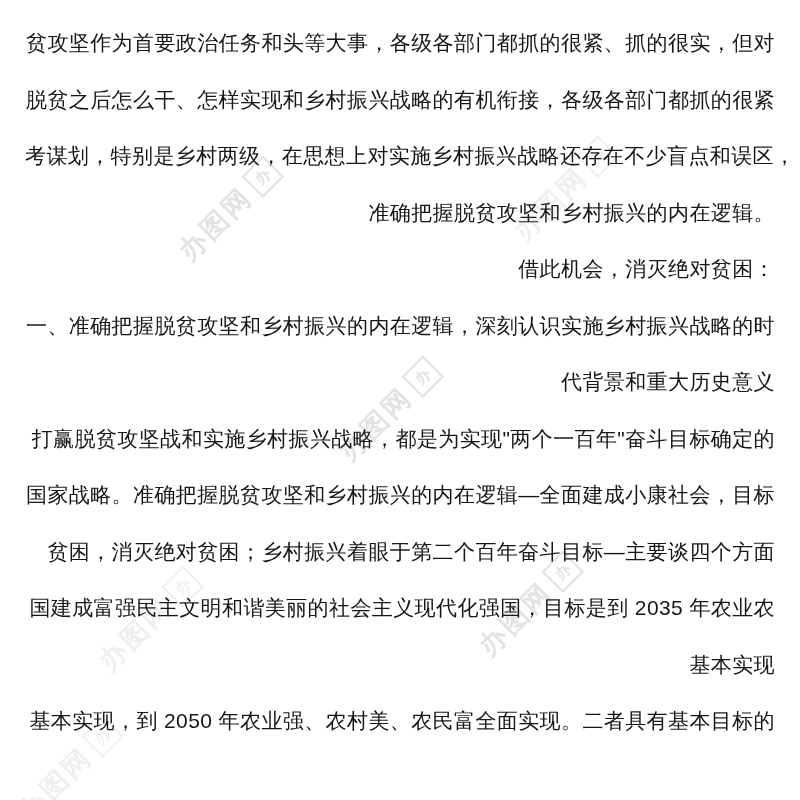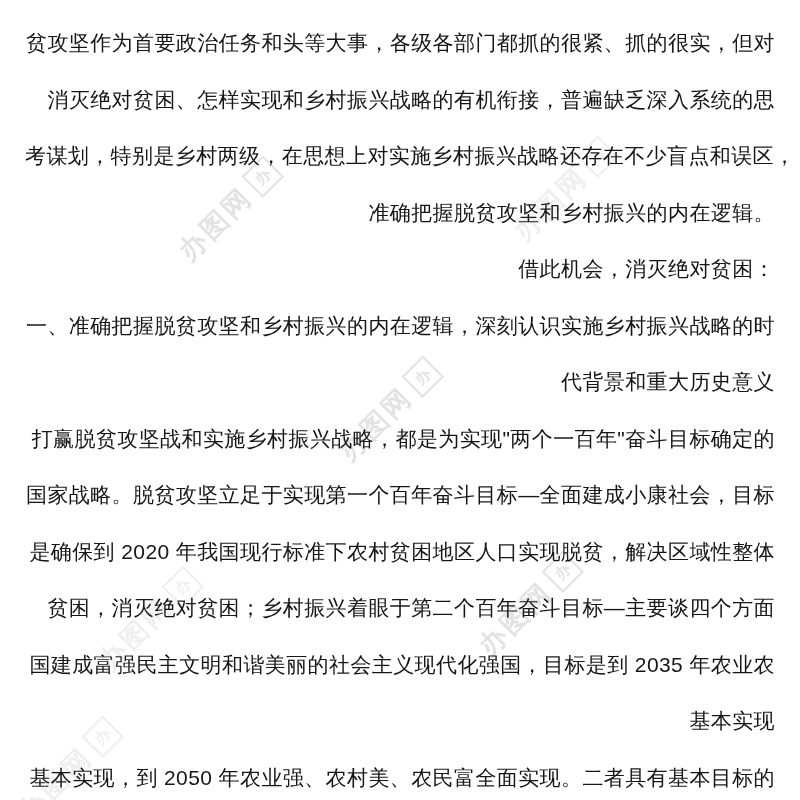--- a/index.html
+++ b/index.html
@@ -93,28 +93,27 @@
       <span class="wm-logo">办</span>
     </div>
     <div class="wm faint" style="left:5px; top:753px;">
       <span>办图网</span>
       <span class="wm-logo">办</span>
     </div>
   </div>
 
   <div class="doc">
     <div class="line">贫攻坚作为首要政治任务和头等大事，各级各部门都抓的很紧、抓的很实，但对</div>
-    <div class="line">消灭绝对贫困、怎样实现和乡村振兴战略的有机衔接，普遍缺乏深入系统的思</div>
+    <div class="line">脱贫之后怎么干、怎样实现和乡村振兴战略的有机衔接，各级各部门都抓的很紧</div>
     <div class="line">考谋划，特别是乡村两级，在思想上对实施乡村振兴战略还存在不少盲点和误区，</div>
     <div class="line">准确把握脱贫攻坚和乡村振兴的内在逻辑。</div>
     <div class="line">借此机会，消灭绝对贫困：</div>
     <div class="line">一、准确把握脱贫攻坚和乡村振兴的内在逻辑，深刻认识实施乡村振兴战略的时</div>
     <div class="line">代背景和重大历史意义</div>
     <div class="line">打赢脱贫攻坚战和实施乡村振兴战略，都是为实现"两个一百年"奋斗目标确定的</div>
-    <div class="line">国家战略。脱贫攻坚立足于实现第一个百年奋斗目标—全面建成小康社会，目标</div>
-    <div class="line">是确保到 2020 年我国现行标准下农村贫困地区人口实现脱贫，解决区域性整体</div>
+    <div class="line">国家战略。准确把握脱贫攻坚和乡村振兴的内在逻辑—全面建成小康社会，目标</div>
     <div class="line">贫困，消灭绝对贫困；乡村振兴着眼于第二个百年奋斗目标—主要谈四个方面</div>
     <div class="line">国建成富强民主文明和谐美丽的社会主义现代化强国，目标是到 2035 年农业农</div>
     <div class="line">基本实现</div>
     <div class="line">基本实现，到 2050 年农业强、农村美、农民富全面实现。二者具有基本目标的</div>
   </div>
 
 </div>
 
 </body></html>

